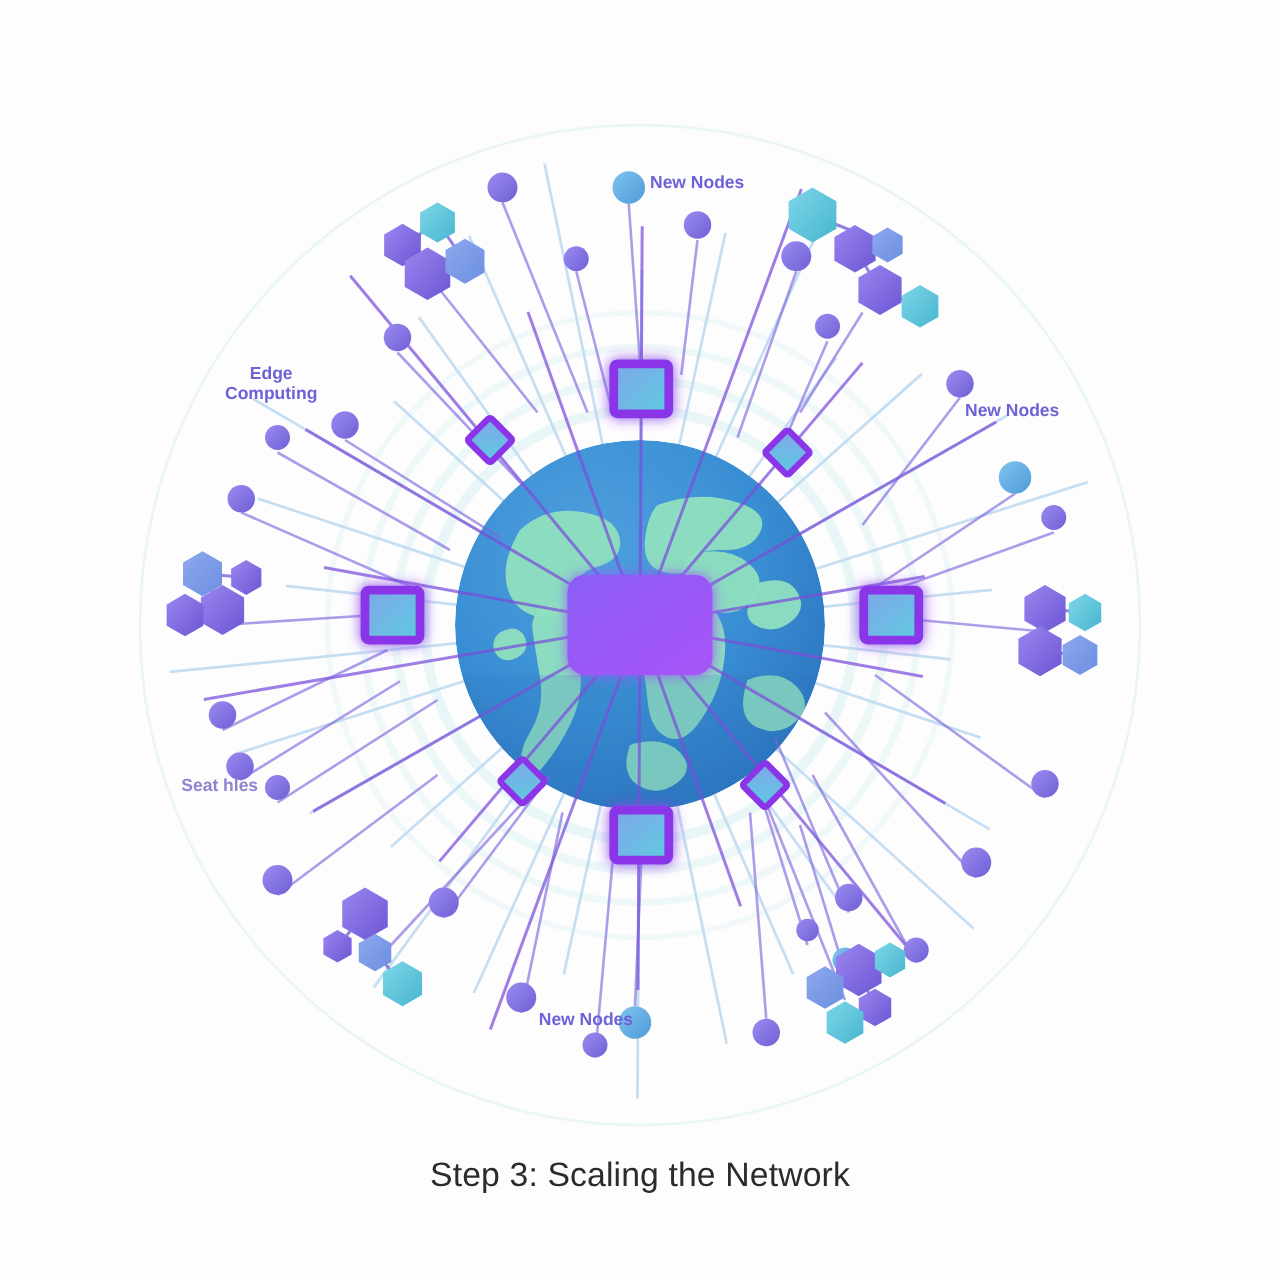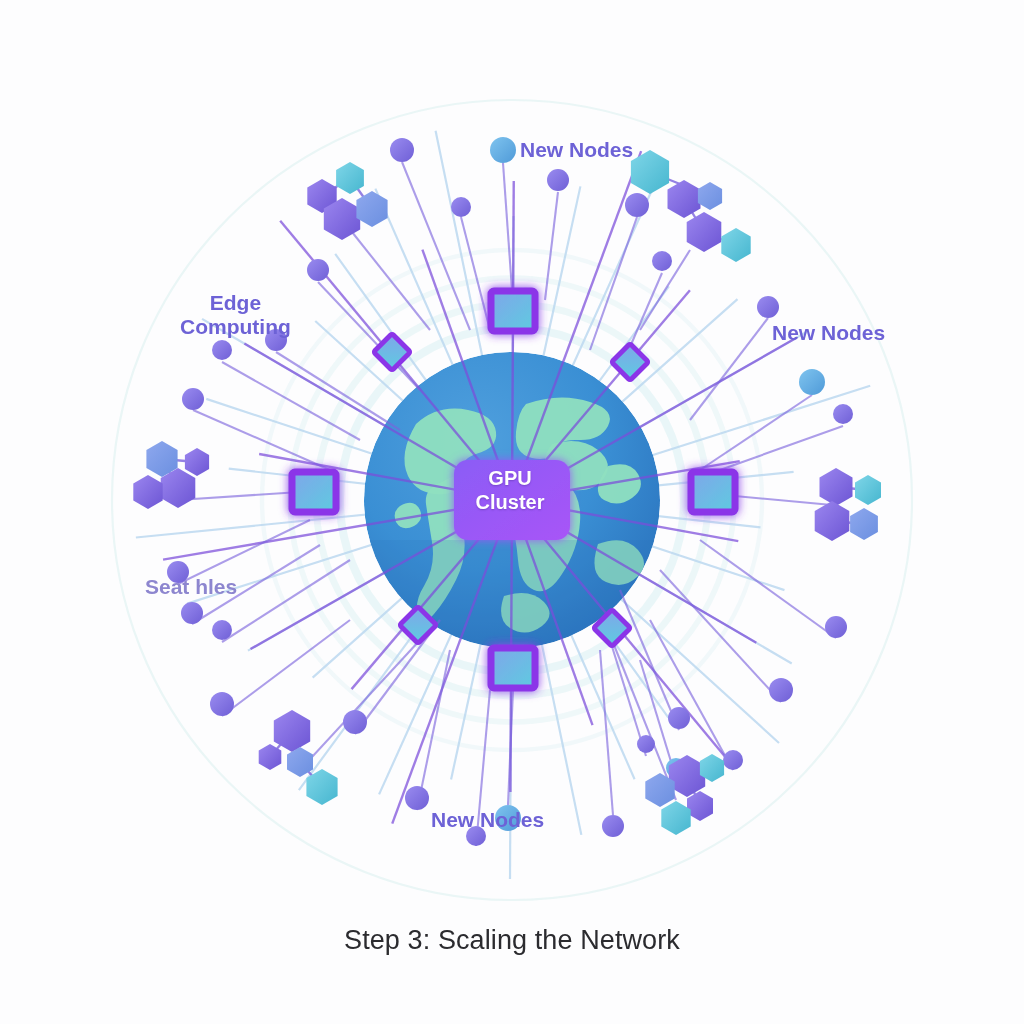--- a/index.html
+++ b/index.html
@@ -27,21 +27,21 @@
     font-family: "Liberation Sans", sans-serif;
     font-size: 27px;
     font-weight: 400;
     color: #2b2b2f;
     letter-spacing: 0.1px;
   }
 
   .node-label {
     position: absolute;
     font-family: "Liberation Sans", sans-serif;
-    font-size: 21px;
+    font-size: 14px;
     font-weight: 600;
     color: #6d62d6;
     white-space: pre;
     line-height: 1.12;
   }
   .node-label.faded { color: #8d86cf; font-weight: 600; }
 
   .hub-label {
     position: absolute;
     left: 462px;
@@ -325,29 +325,25 @@
           <path d="M713.0 798.5 L713.0 813.5 L700.0 821.0 L687.0 813.5 L687.0 798.5 L700.0 791.0 Z" fill="url(#hexA)"></path>
           <path d="M690.7 809.5 L690.7 826.5 L676.0 835.0 L661.3 826.5 L661.3 809.5 L676.0 801.0 Z" fill="url(#hexB)"></path>
           <path d="M724.1 761.0 L724.1 775.0 L712.0 782.0 L699.9 775.0 L699.9 761.0 L712.0 754.0 Z" fill="url(#hexB)"></path>
         </g>
         <g filter="url(#glow)">
           <rect x="454" y="460" width="116" height="80" rx="14" fill="url(#hubG)"></rect>
         </g>
       </svg>
     </div>
 
-  <div class="hub-label">
-    <div>GPU</div>
-    <div>Cluster</div>
-  </div>
 
   <div id="labels">
       <div class="node-label" style="left: 520px; top: 138px; color: rgb(109, 98, 214);">New Nodes</div>
       <div class="node-label" style="left: 180px; top: 291px; color: rgb(109, 98, 214); text-align: center;">Edge
 Computing</div>
       <div class="node-label" style="left: 772px; top: 321px; color: rgb(109, 98, 214);">New Nodes</div>
-      <div class="node-label faded" style="left: 145px; top: 575px; color: rgb(141, 134, 207);">Seat hles</div>
+      <div class="node-label faded" style="left: 145px; top: 621px; color: rgb(141, 134, 207);">Seat hles</div>
       <div class="node-label" style="left: 431px; top: 808px; color: rgb(109, 98, 214);">New Nodes</div>
     </div>
 
   <div class="caption">Step 3: Scaling the Network</div>
 
 </div>
 
 </body></html>

